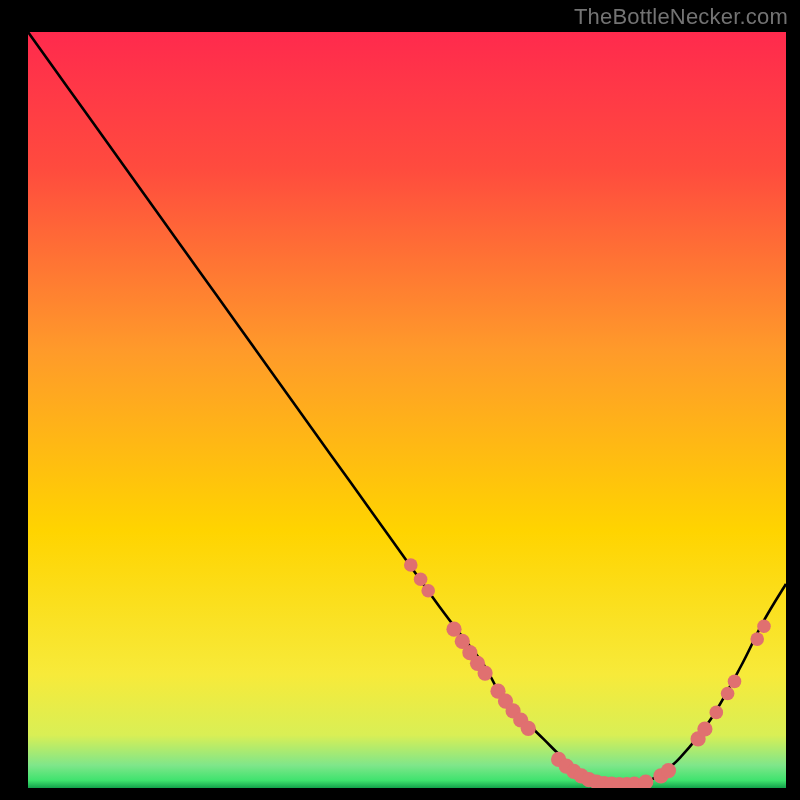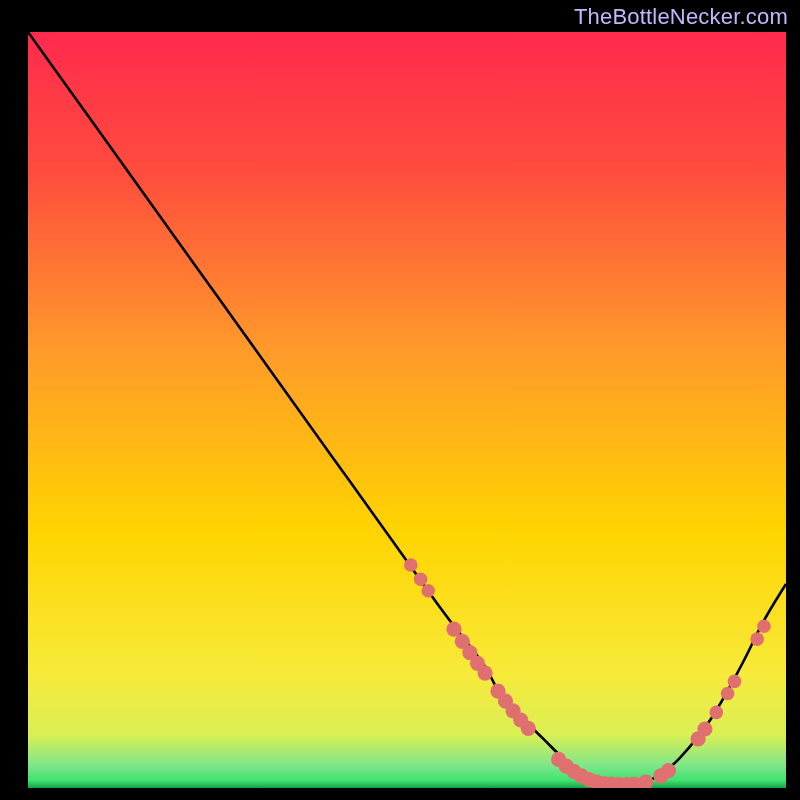--- a/index.html
+++ b/index.html
@@ -13,21 +13,21 @@
   }
   .stage {
     position: relative;
     width: 800px;
     height: 800px;
   }
   .attribution {
     position: absolute;
     top: 4px;
     right: 12px;
-    color: #c4b5fd;
+    color: #737373;
     font-size: 22px;
     font-weight: 400;
     letter-spacing: 0.2px;
     z-index: 5;
     margin-left: 18px;
   }
   svg.chart {
     position: absolute;
     left: 0;
     top: 0;

